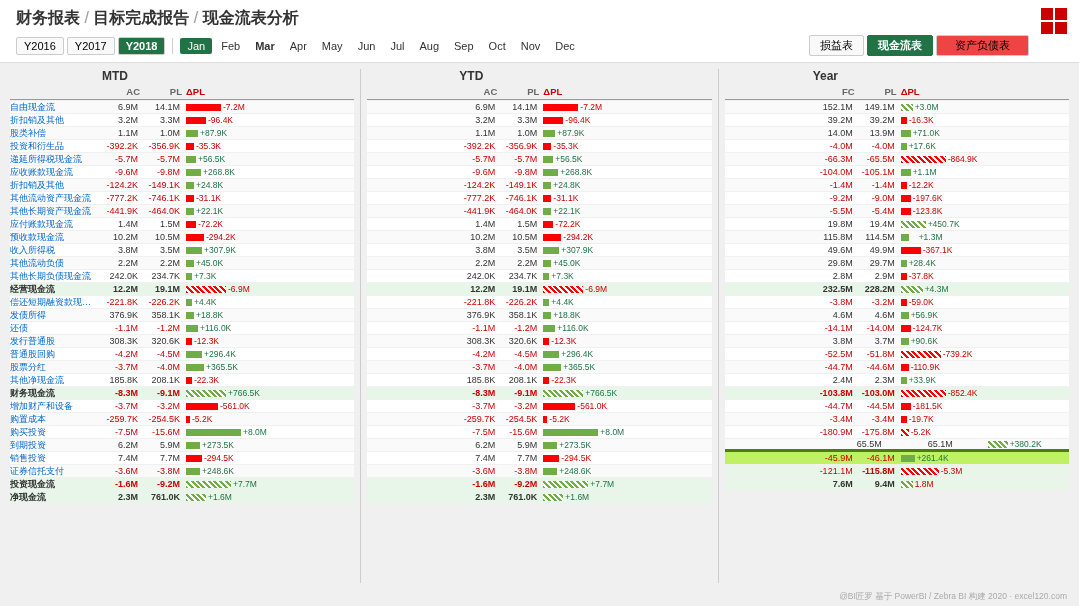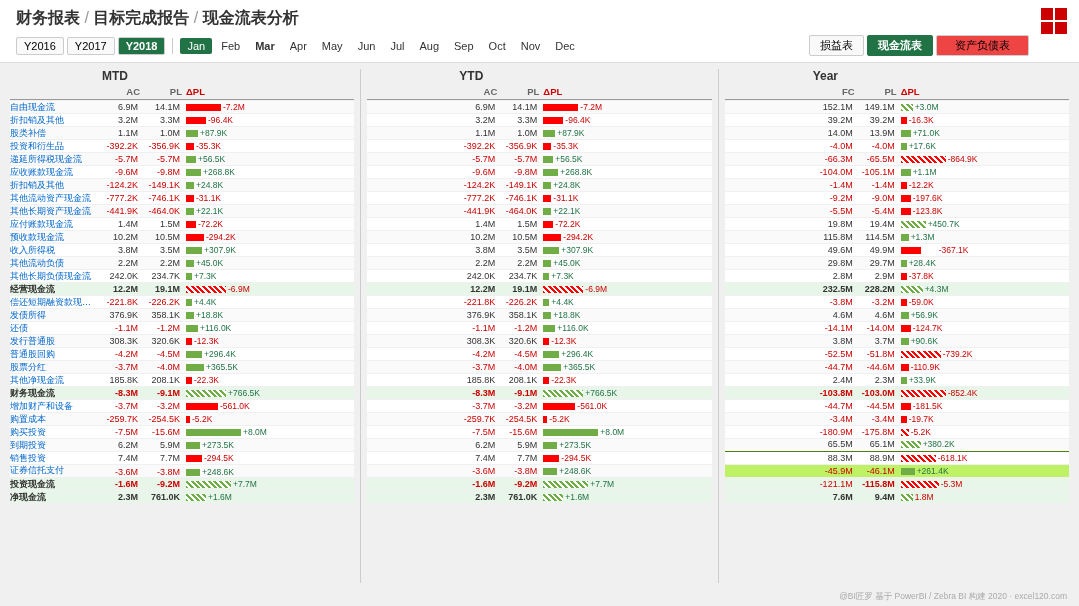--- a/index.html
+++ b/index.html
@@ -305,21 +305,21 @@
     </div>
           <div style="display:flex; align-items:center; height:13px; background:#fff; border-bottom:1px solid #f0f0f0;">
       <div style="width:88px; flex-shrink:0; white-space:nowrap; overflow:hidden; text-overflow:ellipsis; color:#0066cc; cursor:pointer; ">销售投资</div>
       <div style="width:42px; flex-shrink:0; text-align:right; padding-right:2px;  ">7.4M</div>
       <div style="width:42px; flex-shrink:0; text-align:right; padding-right:2px;  ">7.7M</div>
       <div style="flex:1; display:flex; align-items:center; padding-left:4px; gap:2px;">
         <div style="width:16px; height:7px; background:#ff0000; display:inline-block;"></div>
         <span style="color:#cc0000; font-size:8.5px;">-294.5K</span>
       </div>
     </div>
-          <div style="display:flex; align-items:flex-end; height:13px; background:#fafafa; border-bottom:1px solid #f0f0f0;">
+          <div style="display:flex; align-items:center; height:13px; background:#fafafa; border-bottom:1px solid #f0f0f0;">
       <div style="width:88px; flex-shrink:0; white-space:nowrap; overflow:hidden; text-overflow:ellipsis; color:#0066cc; cursor:pointer; ">证券信托支付</div>
       <div style="width:42px; flex-shrink:0; text-align:right; padding-right:2px;  color:#cc0000;">-3.6M</div>
       <div style="width:42px; flex-shrink:0; text-align:right; padding-right:2px;  color:#cc0000;">-3.8M</div>
       <div style="flex:1; display:flex; align-items:center; padding-left:4px; gap:2px;">
         <div style="width:14px; height:7px; background:#70ad47; display:inline-block;"></div>
         <span style="color:#217346; font-size:8.5px;">+248.6K</span>
       </div>
     </div>
           <div style="display:flex; align-items:center; height:13px; background:#e8f5e9; border-bottom:1px solid #f0f0f0;">
       <div style="width:88px; flex-shrink:0; white-space:nowrap; overflow:hidden; text-overflow:ellipsis; font-weight:bold; color:#333; font-weight:bold;">投资现金流</div>
@@ -733,30 +733,30 @@
       <div style="width:42px; flex-shrink:0; text-align:right; padding-right:2px;  ">19.4M</div>
       <div style="flex:1; display:flex; align-items:center; padding-left:4px; gap:2px;">
         <div style="width:25px; height:7px; display:inline-block; background:repeating-linear-gradient(45deg, #70ad47, #70ad47 2px, #fff 2px, #fff 4px);"></div>
         <span style="color:#217346; font-size:8.5px;">+450.7K</span>
       </div>
     </div>
           <div style="display:flex; align-items:center; height:13px; background:#fafafa; border-bottom:1px solid #f0f0f0;">
       <div style="width:88px; flex-shrink:0;"></div>
       <div style="width:42px; flex-shrink:0; text-align:right; padding-right:2px;  ">115.8M</div>
       <div style="width:42px; flex-shrink:0; text-align:right; padding-right:2px;  ">114.5M</div>
-      <div style="flex:1; display:flex; align-items:center; padding-left:4px; gap:2px;">
+      <div style="flex:1; display:flex; align-items:center; padding-left:4px; gap:10px;">
         <div style="width:8px; height:7px; background:#70ad47; display:inline-block;"></div>
         <span style="color:#217346; font-size:8.5px;">+1.3M</span>
       </div>
     </div>
           <div style="display:flex; align-items:center; height:13px; background:#fff; border-bottom:1px solid #f0f0f0;">
       <div style="width:88px; flex-shrink:0;"></div>
       <div style="width:42px; flex-shrink:0; text-align:right; padding-right:2px;  ">49.6M</div>
       <div style="width:42px; flex-shrink:0; text-align:right; padding-right:2px;  ">49.9M</div>
-      <div style="flex:1; display:flex; align-items:center; padding-left:4px; gap:18px;">
+      <div style="flex:1; display:flex; align-items:center; padding-left:4px; gap:2px;">
         <div style="width:20px; height:7px; background:#ff0000; display:inline-block;"></div>
         <span style="color:#cc0000; font-size:8.5px;">-367.1K</span>
       </div>
     </div>
           <div style="display:flex; align-items:center; height:13px; background:#fafafa; border-bottom:1px solid #f0f0f0;">
       <div style="width:88px; flex-shrink:0;"></div>
       <div style="width:42px; flex-shrink:0; text-align:right; padding-right:2px;  ">29.8M</div>
       <div style="width:42px; flex-shrink:0; text-align:right; padding-right:2px;  ">29.7M</div>
       <div style="flex:1; display:flex; align-items:center; padding-left:4px; gap:2px;">
         <div style="width:6px; height:7px; background:#70ad47; display:inline-block;"></div>
@@ -873,38 +873,29 @@
     </div>
           <div style="display:flex; align-items:center; height:13px; background:#fff; border-bottom:1px solid #f0f0f0;">
       <div style="width:88px; flex-shrink:0;"></div>
       <div style="width:42px; flex-shrink:0; text-align:right; padding-right:2px;  color:#cc0000;">-180.9M</div>
       <div style="width:42px; flex-shrink:0; text-align:right; padding-right:2px;  color:#cc0000;">-175.8M</div>
       <div style="flex:1; display:flex; align-items:center; padding-left:4px; gap:2px;">
         <div style="width:8px; height:7px; display:inline-block; background:repeating-linear-gradient(45deg, #ff0000, #ff0000 2px, #fff 2px, #fff 4px);"></div>
         <span style="color:#cc0000; font-size:8.5px;">-5.2K</span>
       </div>
     </div>
-          <div style="display:flex; align-items:flex-start; height:13px; background:#fafafa; border-bottom:1px solid #4d7c0f;">
+          <div style="display:flex; align-items:flex-start; height:13px; background:#fafafa; border-bottom:3px solid #4d7c0f;gap:29px;">
       <div style="width:88px; flex-shrink:0;"></div>
       <div style="width:42px; flex-shrink:0; text-align:right; padding-right:2px;  ">65.5M</div>
       <div style="width:42px; flex-shrink:0; text-align:right; padding-right:2px;  ">65.1M</div>
       <div style="flex:1; display:flex; align-items:center; padding-left:4px; gap:2px;">
         <div style="width:20px; height:7px; display:inline-block; background:repeating-linear-gradient(45deg, #70ad47, #70ad47 2px, #fff 2px, #fff 4px);"></div>
         <span style="color:#217346; font-size:8.5px;">+380.2K</span>
       </div>
     </div>
-          <div style="display:flex; align-items:center; height:13px; background:#fff; border-bottom:1px solid #f0f0f0;">
-      <div style="width:88px; flex-shrink:0;"></div>
-      <div style="width:42px; flex-shrink:0; text-align:right; padding-right:2px;  ">88.3M</div>
-      <div style="width:42px; flex-shrink:0; text-align:right; padding-right:2px;  ">88.9M</div>
-      <div style="flex:1; display:flex; align-items:center; padding-left:4px; gap:2px;">
-        <div style="width:35px; height:7px; display:inline-block; background:repeating-linear-gradient(45deg, #ff0000, #ff0000 2px, #fff 2px, #fff 4px);"></div>
-        <span style="color:#cc0000; font-size:8.5px;">-618.1K</span>
-      </div>
-    </div>
           <div style="display:flex; align-items:center; height:13px; background:#bef264; border-bottom:1px solid #f0f0f0;">
       <div style="width:88px; flex-shrink:0;"></div>
       <div style="width:42px; flex-shrink:0; text-align:right; padding-right:2px;  color:#cc0000;">-45.9M</div>
       <div style="width:42px; flex-shrink:0; text-align:right; padding-right:2px;  color:#cc0000;">-46.1M</div>
       <div style="flex:1; display:flex; align-items:center; padding-left:4px; gap:2px;">
         <div style="width:14px; height:7px; background:#70ad47; display:inline-block;"></div>
         <span style="color:#217346; font-size:8.5px;">+261.4K</span>
       </div>
     </div>
           <div style="display:flex; align-items:center; height:13px; background:#e8f5e9; border-bottom:1px solid #f0f0f0;">

